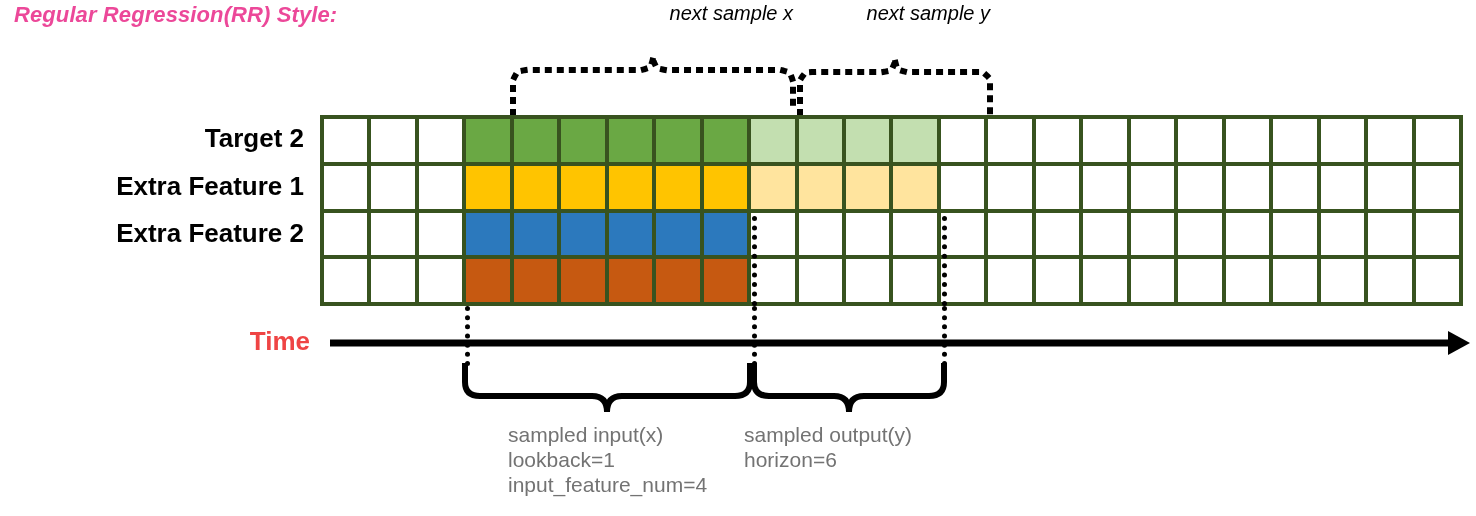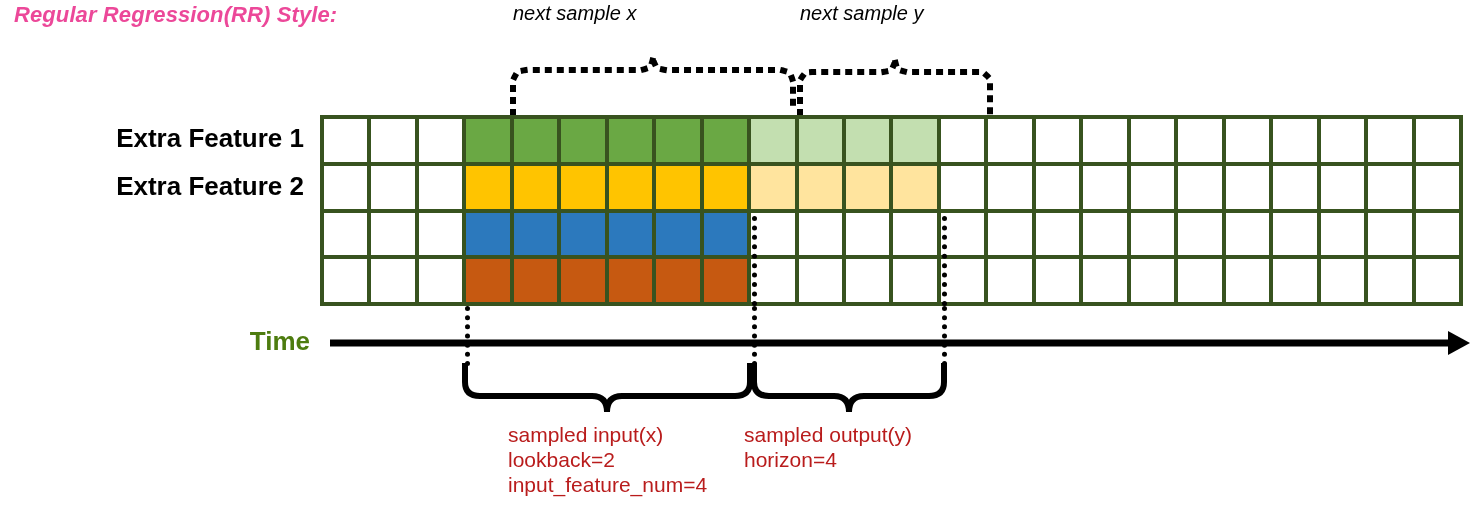--- a/index.html
+++ b/index.html
@@ -16,21 +16,21 @@
   .title{
     position:absolute;left:14px;top:2px;
     font-size:22px;font-weight:700;color:#ec4899;
     white-space:nowrap;letter-spacing:.1px;font-style:italic;
   }
 
   
   .top-caption{
     position:absolute;top:2px;
     font-size:20px;font-style:italic;font-weight:500;color:#000;
-    white-space:nowrap;text-align:left;
+    white-space:nowrap;text-align:right;
   }
   #cap-x{left:513px;width:280px;}
   #cap-y{left:800px;width:190px;}
 
   
   .row-labels{position:absolute;left:0px;top:115px;width:312px;}
   .row-label{
     height:47.7px;line-height:47.7px;
     text-align:right;
     font-size:26px;font-weight:700;color:#000;
@@ -54,41 +54,41 @@
   .cell.green{background:#6aa844;}
   .cell.green-light{background:#c3dfb0;}
   .cell.yellow{background:#ffc400;}
   .cell.yellow-light{background:#ffe49e;}
   .cell.blue{background:#2c79bd;}
   .cell.orange{background:#c65911;}
 
   
   .time-label{
     position:absolute;left:150px;top:326px;width:160px;
-    text-align:right;font-size:26px;font-weight:700;color:#4d7c0f;
+    text-align:right;font-size:26px;font-weight:700;color:#ef4444;
   }
 
   
   .vguide{
     position:absolute;width:0;
     border-left:5px dotted #000;
   }
   #vg-left   {left:465px;top:306px;height:60px;}
   #vg-mid-up {left:752px;top:216px;height:90px;}
   #vg-mid-dn {left:752px;top:306px;height:60px;}
   #vg-right-up{left:942px;top:216px;height:90px;}
   #vg-right-dn{left:942px;top:306px;height:60px;}
 
   
   .overlay{position:absolute;left:0;top:0;width:1476px;height:516px;pointer-events:none;}
 
   
   .bot-caption{
     position:absolute;top:422px;
-    font-size:21px;font-weight:500;color:#b91c1c;
+    font-size:21px;font-weight:500;color:#737373;
     line-height:25px;white-space:nowrap;
   }
   #bot-x{left:508px;}
   #bot-y{left:744px;}
 </style>
 </head>
 <body>
 
 <div id="stage">
 
@@ -98,20 +98,21 @@
   <div class="top-caption" id="cap-y">next sample y</div>
 
   <svg class="overlay">
 
     <path d="M 513 113 L 513 85 Q 513 70 528 70 L 638 70 Q 653 70 653 56 Q 653 70 668 70 L 778 70 Q 793 70 793 85 L 793 113" fill="none" stroke="#000" stroke-width="6" stroke-dasharray="1 11" stroke-linecap="square"></path>
 
     <path d="M 800 113 L 800 85 Q 800 72 814 72 L 881 72 Q 895 72 895 58 Q 895 72 909 72 L 976 72 Q 990 72 990 85 L 990 113" fill="none" stroke="#000" stroke-width="6" stroke-dasharray="1 11" stroke-linecap="square"></path>
   </svg>
 
   <div class="row-labels">
+    <div class="row-label">Target 2</div>
     <div class="row-label">Extra Feature 1</div>
     <div class="row-label">Extra Feature 2</div>
   </div>
 
   <div id="grid">
       <div class="cell"></div>
       <div class="cell"></div>
       <div class="cell"></div>
       <div class="cell green"></div>
       <div class="cell green"></div>
@@ -222,21 +223,21 @@
 
   <svg class="overlay">
 
     <path d="M 465 363 L 465 382 Q 465 396 480 396 L 592 396 Q 607 396 607 412 Q 607 396 622 396 L 735 396 Q 750 396 750 382 L 750 363" fill="none" stroke="#000" stroke-width="6" stroke-linecap="butt"></path>
 
     <path d="M 754 363 L 754 382 Q 754 396 769 396 L 834 396 Q 849 396 849 412 Q 849 396 864 396 L 929 396 Q 944 396 944 382 L 944 363" fill="none" stroke="#000" stroke-width="6" stroke-linecap="butt"></path>
   </svg>
 
   <div class="bot-caption" id="bot-x">
     <div>sampled input(x)</div>
-    <div>lookback=2</div>
+    <div>lookback=1</div>
     <div>input_feature_num=4</div>
   </div>
   <div class="bot-caption" id="bot-y">
     <div>sampled output(y)</div>
-    <div>horizon=4</div>
+    <div>horizon=6</div>
   </div>
 
 </div>
 
 </body></html>

